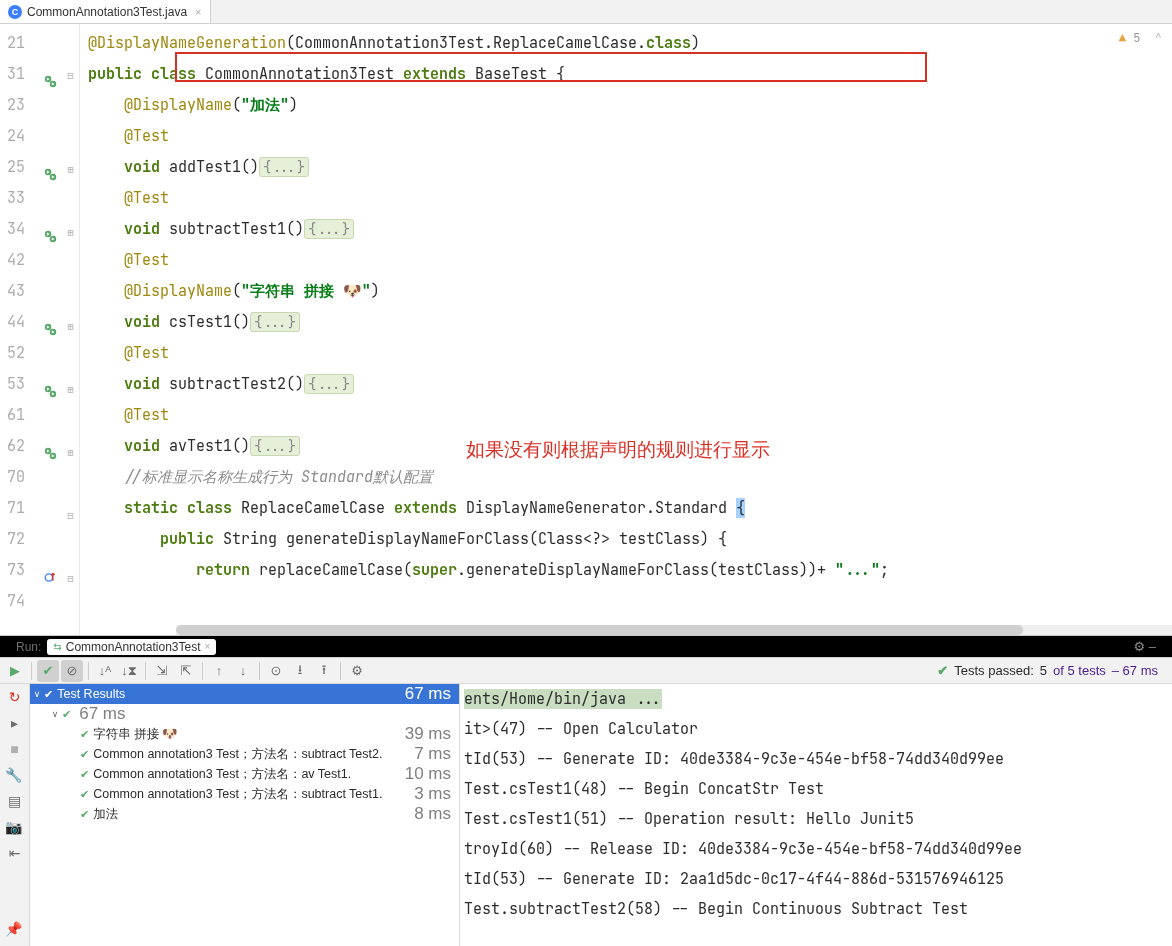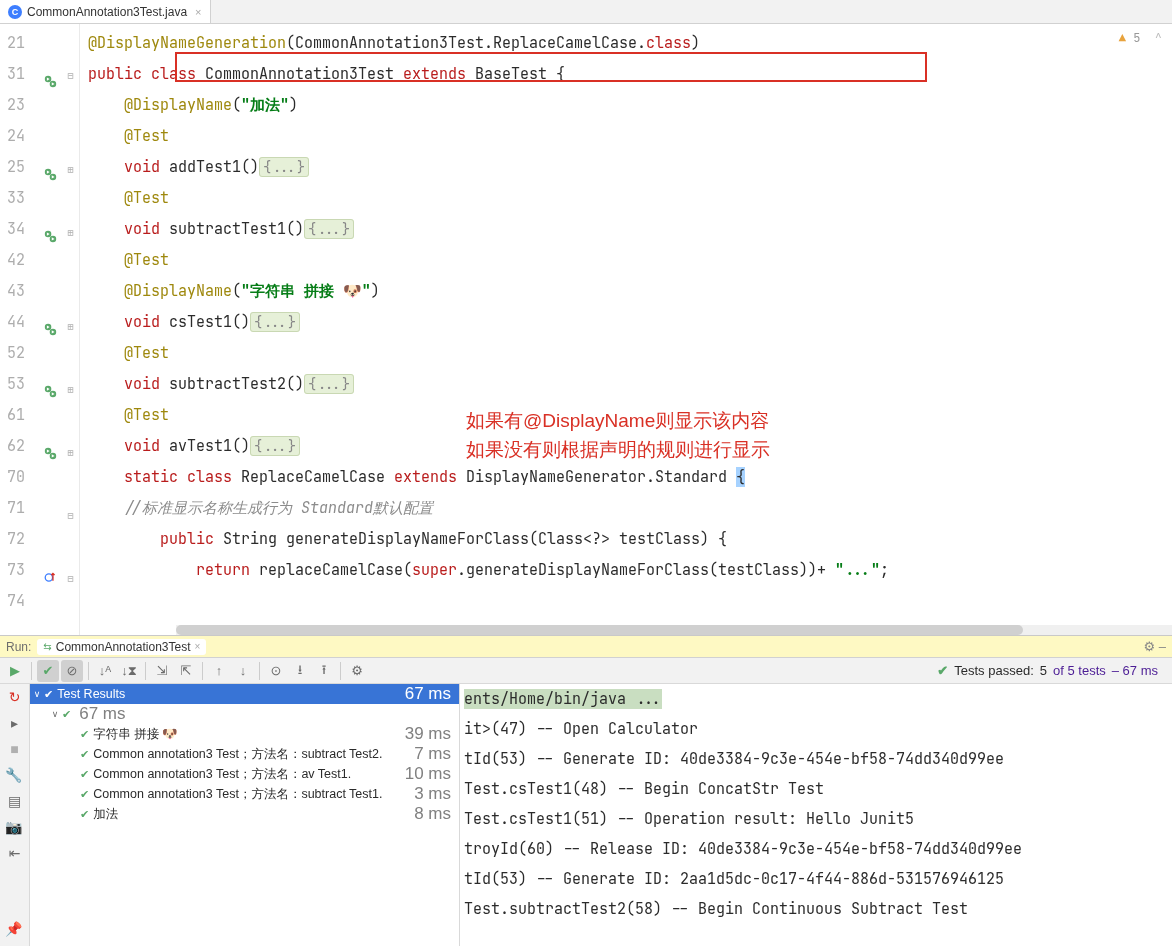--- a/index.html
+++ b/index.html
@@ -15,36 +15,36 @@
   
   .editor { flex: 1; position: relative; display: flex; font-family: "JetBrains Mono", Menlo, Consolas, monospace; font-size: 15px; overflow: hidden; }
   .gutter-ln { width: 38px; text-align: center; color: #adadad; padding: 4px 6px 0 0; line-height: 31px; user-select: none; }
   .gutter-ic { width: 24px; padding-top: 4px; line-height: 31px; text-align: center; }
   .gutter-fold { width: 18px; padding-top: 4px; line-height: 31px; text-align: center; border-right: 1px solid #eaeaea; }
   .fold-mark { font-size: 10px; color: #b0b0b0; display: inline-block; }
   .run-ic { width: 13px; height: 13px; display: inline-block; vertical-align: middle; }
   .run-ic svg { width: 100%; height: 100%; }
   .code { flex: 1; padding: 4px 0 0 8px; line-height: 31px; overflow: auto; position: relative; }
   .line { white-space: pre; font-family: inherit; }
-  .k { color: #b91c1c; font-weight: normal; }
+  .k { color: #4d7c0f; font-weight: bold; }
   .ann { color: #9e880d; }
   .str { color: #067d17; font-weight: bold; }
   .com { color: #8c8c8c; font-style: italic; }
   .fold-span { background: #e6f0d8; border: 1px solid #c9d8b3; border-radius: 3px; padding: 0 3px; color: #888; font-size: 14px; }
   .sel { background: #a6d2ff; }
   .redbox { position: absolute; border: 2px solid #d93025; left: 95px; top: 28px; width: 752px; height: 30px; pointer-events: none; }
   .red-anno { position: absolute; color: #d93025; font-size: 19px; font-family: -apple-system, sans-serif; line-height: 28px; }
   .warn { position: absolute; top: 6px; right: 10px; font-size: 12px; color: #999; }
   .warn .tri { color: #e8a33d; }
   .hscroll { position: absolute; bottom: 0; left: 96px; right: 0; height: 10px; background: #f0f0f0; }
   .hscroll .thumb { position: absolute; left: 0; width: 85%; height: 100%; background: #d0d0d0; border-radius: 5px; }
   
   
   .run-panel { height: 311px; border-top: 1px solid #c9c9c9; display: flex; flex-direction: column; }
-  .run-header { height: 22px; background: #fef9c3; border-bottom: 1px solid #d1d1d1; display: flex; align-items: center; padding: 0 6px; font-size: 12px; color: #6e6e6e; gap: 6px; }
+  .run-header { height: 22px; background: #000000; border-bottom: 1px solid #d1d1d1; display: flex; align-items: center; padding: 0 16px; font-size: 12px; color: #6e6e6e; gap: 6px; }
   .run-cfg { display: flex; align-items: center; gap: 4px; background: #fff; padding: 1px 6px; border-radius: 3px; color: #333; }
   .mini-close { color: #aaa; font-size: 10px; }
   .gear-right { margin-left: auto; color: #888; font-size: 13px; }
   .run-toolbar { height: 26px; background: #f2f2f2; border-bottom: 1px solid #d9d9d9; display: flex; align-items: center; padding: 0 4px; gap: 2px; }
   .tb-btn { width: 22px; height: 22px; display: flex; align-items: center; justify-content: center; color: #6b6b6b; font-size: 13px; border-radius: 3px; }
   .tb-btn.on { background: #d0d0d0; }
   .tb-sep { width: 1px; height: 18px; background: #ccc; margin: 0 3px; }
   .run-body { flex: 1; display: flex; overflow: hidden; }
   .run-left { width: 30px; background: #f2f2f2; border-right: 1px solid #d9d9d9; display: flex; flex-direction: column; align-items: center; padding-top: 2px; gap: 4px; }
   .run-left .lb { width: 22px; height: 22px; display: flex; align-items: center; justify-content: center; color: #6b6b6b; font-size: 14px; }
@@ -171,38 +171,37 @@
         <div>&nbsp;</div>
         <div><span class="fold-mark">⊞</span></div>
         <div>&nbsp;</div>
         <div><span class="fold-mark">⊟</span></div>
         <div>&nbsp;</div>
         <div><span class="fold-mark">⊟</span></div>
         <div>&nbsp;</div>
       </div>
     <div class="code" id="code">
       <div class="redbox"></div>
-      <div class="red-anno" style="left:386px; top:383px;">如果有@DisplayName则显示该内容</div>
       <div class="red-anno" style="left:386px; top:412px;">如果没有则根据声明的规则进行显示</div>
       <div class="line"><span class="ann">@DisplayNameGeneration</span>(CommonAnnotation3Test.ReplaceCamelCase.<span class="k">class</span>)</div>
         <div class="line"><span class="k">public</span> <span class="k">class</span> CommonAnnotation3Test <span class="k">extends</span> BaseTest {</div>
         <div class="line">    <span class="ann">@DisplayName</span>(<span class="str">"加法"</span>)</div>
         <div class="line">    <span class="ann">@Test</span></div>
         <div class="line">    <span class="k">void</span> addTest1()<span class="fold-span">{...}</span></div>
         <div class="line">    <span class="ann">@Test</span></div>
         <div class="line">    <span class="k">void</span> subtractTest1()<span class="fold-span">{...}</span></div>
         <div class="line">    <span class="ann">@Test</span></div>
         <div class="line">    <span class="ann">@DisplayName</span>(<span class="str">"字符串 拼接 🐶"</span>)</div>
         <div class="line">    <span class="k">void</span> csTest1()<span class="fold-span">{...}</span></div>
         <div class="line">    <span class="ann">@Test</span></div>
         <div class="line">    <span class="k">void</span> subtractTest2()<span class="fold-span">{...}</span></div>
         <div class="line">    <span class="ann">@Test</span></div>
         <div class="line">    <span class="k">void</span> avTest1()<span class="fold-span">{...}</span></div>
+        <div class="line">    <span class="com">//标准显示名称生成行为 Standard</span><span class="com">默认配置</span></div>
         <div class="line">    <span class="k">static</span> <span class="k">class</span> ReplaceCamelCase <span class="k">extends</span> DisplayNameGenerator.Standard <span class="sel">{</span></div>
-        <div class="line">    <span class="com">//标准显示名称生成行为 Standard</span><span class="com">默认配置</span></div>
         <div class="line">        <span class="k">public</span> String generateDisplayNameForClass(Class&lt;?&gt; testClass) {</div>
         <div class="line">            <span class="k">return</span> replaceCamelCase(<span class="k">super</span>.generateDisplayNameForClass(testClass))+ <span class="str">"..."</span>;</div>
         <div class="hscroll">
           <div class="thumb"></div>
         </div>
     </div>
     <div class="warn">
       <span class="tri">▲</span> <span>5</span> &nbsp;<span style="color:#bbb">^</span>
     </div>
   </div>

